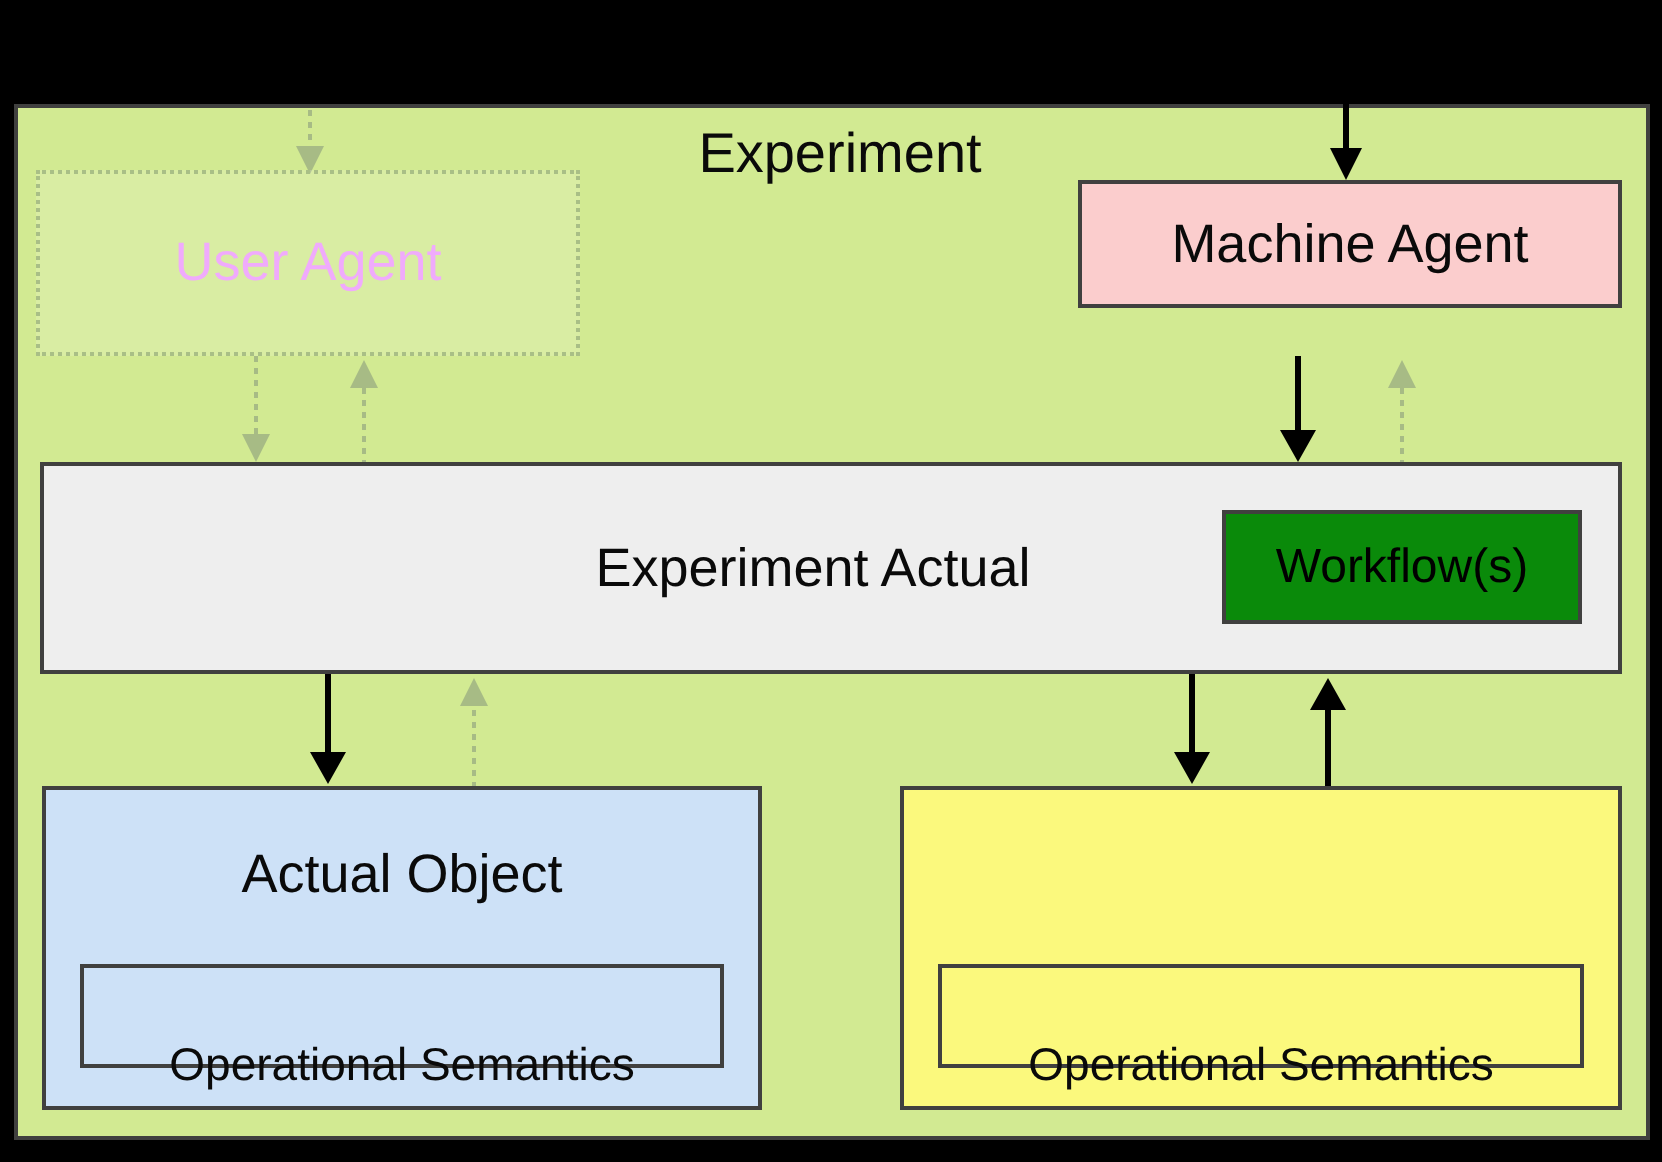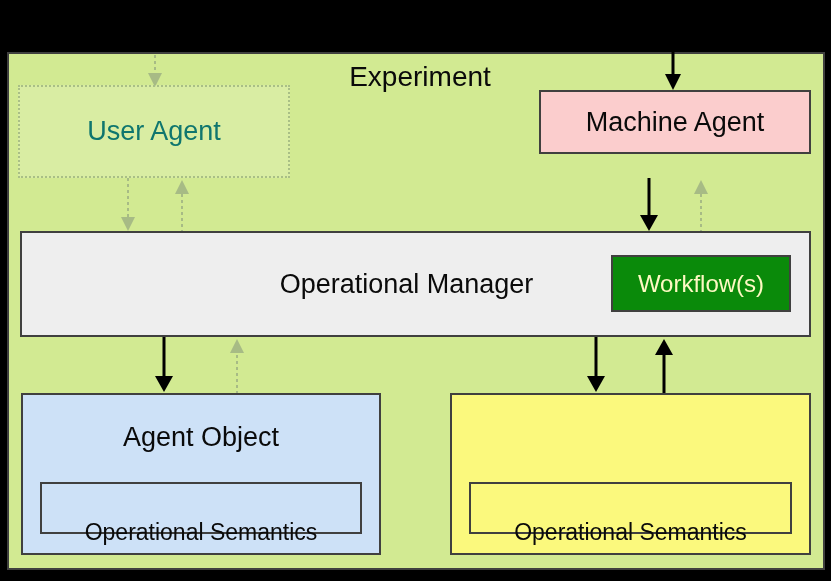--- a/index.html
+++ b/index.html
@@ -68,21 +68,21 @@
   
   .user-agent {
     left: 18px;
     top: 85px;
     width: 272px;
     height: 93px;
     border: 2px dotted #a9bf86;
     background: rgba(255, 255, 255, 0.16);
   }
   .user-agent .node-label {
-    color: #0f766e;
+    color: #f0abfc;
   }
 
   
   .machine-agent {
     left: 539px;
     top: 90px;
     width: 272px;
     height: 64px;
     background: #fbcdcd;
   }
@@ -110,21 +110,21 @@
     height: 57px;
     background: #0a8a0a;
     border: 2px solid #40403f;
     box-sizing: border-box;
     display: flex;
     align-items: center;
     justify-content: center;
   }
   .workflow-chip .chip-label {
     font-size: 24px;
-    color: #fef9c3;
+    color: #000000;
     white-space: nowrap;
     line-height: 28px;
   }
 
   
   .actual-object {
     left: 21px;
     top: 393px;
     width: 360px;
     height: 162px;
@@ -256,29 +256,29 @@
 
   <div class="node user-agent">
     <div class="node-label">User Agent</div>
   </div>
 
   <div class="node machine-agent">
     <div class="node-label">Machine Agent</div>
   </div>
 
   <div class="node experiment-manager">
-    <div class="node-label">Operational Manager</div>
+    <div class="node-label">Experiment Actual</div>
   </div>
 
   <div class="workflow-chip">
     <div class="chip-label">Workflow(s)</div>
   </div>
 
   <div class="node actual-object">
-    <div class="node-label">Agent Object</div>
+    <div class="node-label">Actual Object</div>
     <div class="semantics-box">
       <div class="semantics-label">Operational Semantics</div>
     </div>
   </div>
 
   <div class="node twin-object">
     <div class="semantics-box">
       <div class="semantics-label">Operational Semantics</div>
     </div>
   </div>

